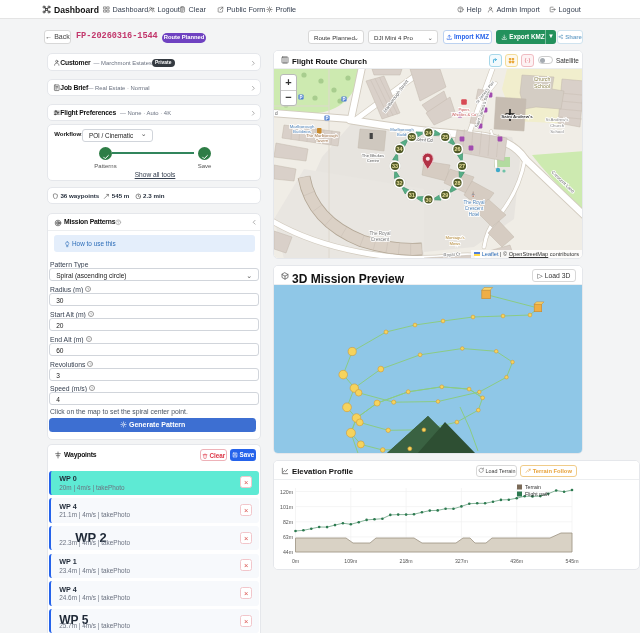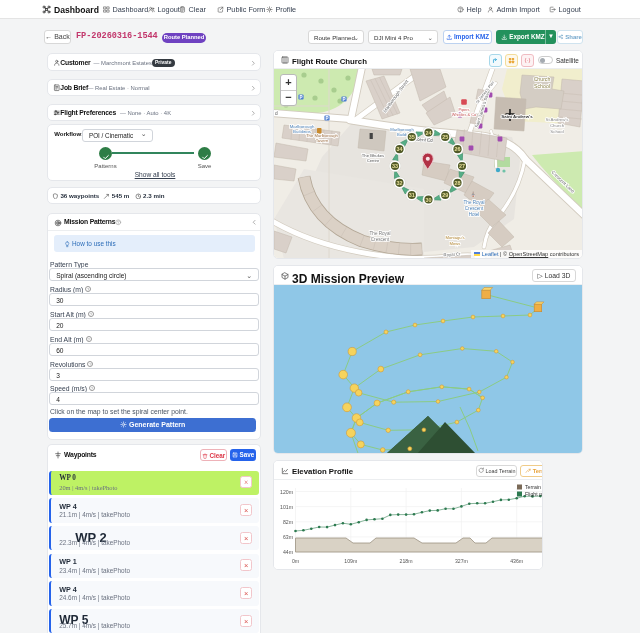--- a/index.html
+++ b/index.html
@@ -243,21 +243,21 @@
       </svg></span>
   <span class="abs" style="left:16.1px;top:6.4px;font-size:6.8px;font-weight:bold;color:#111;letter-spacing:-0.2px;">Waypoints</span>
   <div class="abs" style="left:151.5px;top:3.6px;width:27.8px;height:12.5px;background:#fff;border:1px solid #eeb2b8;border-radius:3px;font-size:6.3px;color:#dc3545;font-weight:bold;text-align:center;line-height:11.5px;"><svg width="6" height="6" viewBox="0 0 24 24" fill="none" stroke="#dc3545" stroke-width="2" stroke-linecap="round" stroke-linejoin="round" style="vertical-align:-1px">
         <path d="M4,7 h16 M9,7 V5 a1,1 0 0 1 1,-1 h4 a1,1 0 0 1 1,1 v2 M6.5,7 l1,13 a2,2 0 0 0 2,1.8 h5 a2,2 0 0 0 2,-1.8 l1,-13"></path>
       </svg> Clear</div>
   <div class="abs" style="left:182px;top:3.6px;width:26px;height:12.5px;background:#2563eb;border-radius:3px;font-size:6.3px;color:#fff;font-weight:bold;text-align:center;line-height:12px;"><svg width="6" height="6" viewBox="0 0 24 24" fill="none" stroke="#fff" stroke-width="2" stroke-linecap="round" stroke-linejoin="round" style="vertical-align:-1px">
         <rect x="4" y="4" width="16" height="16" rx="2"></rect>
         <path d="M8,4 v5 h8 v-5 M7,20 v-7 h10 v7"></path>
       </svg> Save</div>
 </div>
-<div style="position:absolute;left:49.2px;top:470.6px;width:209.4px;height:24.3px;background:#bef264;border-left:2.5px solid #2563eb;border-radius:3px;box-sizing:border-box;font-family:Liberation Serif, serif;">
+<div style="position:absolute;left:49.2px;top:470.6px;width:209.4px;height:24.3px;background:#5eead4;border-left:2.5px solid #2563eb;border-radius:3px;box-sizing:border-box;">
 <div style="position:absolute;left:8px;top:3.6px;font-size:7.2px;font-weight:bold;color:#1f2937;">WP 0</div>
 <div style="position:absolute;left:8px;top:13px;font-size:6.4px;color:#6b7280;">20m | 4m/s | takePhoto</div>
 <div style="position:absolute;right:6.5px;top:5.8px;width:12px;height:12px;border:1px solid #f2c6cb;border-radius:2.5px;background:#fff;color:#d9534f;font-size:7.5px;line-height:11px;text-align:center;">×</div>
 </div>
 <div style="position:absolute;left:49.2px;top:498.3px;width:209.4px;height:24.3px;background:#f7f9fc;border-left:2.5px solid #2563eb;border-radius:3px;box-sizing:border-box;">
 <div style="position:absolute;left:8px;top:3.6px;font-size:7.2px;font-weight:bold;color:#1f2937;">WP 4</div>
 <div style="position:absolute;left:8px;top:13px;font-size:6.4px;color:#6b7280;">21.1m | 4m/s | takePhoto</div>
 <div style="position:absolute;right:6.5px;top:5.8px;width:12px;height:12px;border:1px solid #f2c6cb;border-radius:2.5px;background:#fff;color:#d9534f;font-size:7.5px;line-height:11px;text-align:center;">×</div>
 </div>
 <div style="position:absolute;left:49.2px;top:526.0px;width:209.4px;height:24.3px;background:#f7f9fc;border-left:2.5px solid #2563eb;border-radius:3px;box-sizing:border-box;">
@@ -605,21 +605,21 @@
         <circle cx="229.0" cy="31.0" r="1.9" fill="#f6d35c" stroke="#d19a35" stroke-width="0.6"></circle>
         <circle cx="256.0" cy="30.0" r="1.9" fill="#f6d35c" stroke="#d19a35" stroke-width="0.6"></circle>
         <rect x="207.8" y="5.2" width="8.5" height="8.5" fill="#efae45" stroke="#c9882a" stroke-width="0.6"></rect>
         <polygon points="207.8,5.2 210.1,2.5 218.6,2.5 216.2,5.2" fill="#f8d56e" stroke="#c9882a" stroke-width="0.5"></polygon>
         <rect x="260.2" y="19.2" width="7.5" height="7.5" fill="#efae45" stroke="#c9882a" stroke-width="0.6"></rect>
         <polygon points="260.2,19.2 262.4,16.9 269.9,16.9 267.8,19.2" fill="#f8d56e" stroke="#c9882a" stroke-width="0.5"></polygon>
       </svg>
     </div>
 </div>
 
-<div class="card" style="left:273px;top:460px;width:270px;height:110px;overflow:hidden;">
+<div class="card" style="left:273px;top:460px;width:367px;height:110px;overflow:hidden;">
   <div class="abs" style="left:0;top:0;width:100%;height:19px;background:#fff;border-bottom:1px solid #eceef0;"></div>
   <span class="abs ib" style="left:7px;top:5.8px;"><svg width="8" height="8" viewBox="0 0 24 24" fill="none" stroke="#444" stroke-width="2" stroke-linecap="round" stroke-linejoin="round" style="">
         <path d="M4,4 V20 H20"></path>
         <path d="M6.5,15 L11,10.5 L14,13.5 L19.5,7"></path>
       </svg></span>
   <span class="abs" style="left:18px;top:6px;font-size:7.8px;font-weight:bold;color:#111;">Elevation Profile</span>
   <div class="abs" style="left:202px;top:3.5px;width:41px;height:12px;background:#fff;border:1px solid #d8d8d8;border-radius:3px;font-size:5.4px;color:#444;text-align:center;line-height:11px;white-space:nowrap;overflow:hidden;"><svg width="6.5" height="6.5" viewBox="0 0 24 24" fill="none" stroke="#666" stroke-width="2" stroke-linecap="round" stroke-linejoin="round" style="vertical-align:-1px">
         <path d="M20,12 a8,8 0 1 1 -2.3,-5.6 M20,3.5 V8 h-4.5"></path>
       </svg> Load Terrain</div>
   <div class="abs" style="left:246px;top:3.5px;width:57px;height:12px;background:#fff;border:1px solid #f0cc8a;border-radius:3px;font-size:5.8px;color:#e8a33c;font-weight:bold;text-align:center;line-height:11px;"><svg width="6" height="6" viewBox="0 0 24 24" fill="none" stroke="#e8a33c" stroke-width="2.2" stroke-linecap="round" stroke-linejoin="round" style="vertical-align:-1px">

